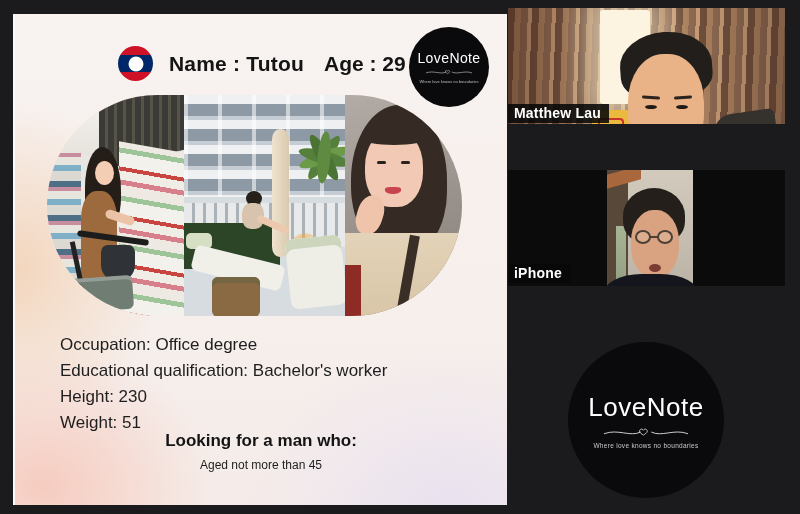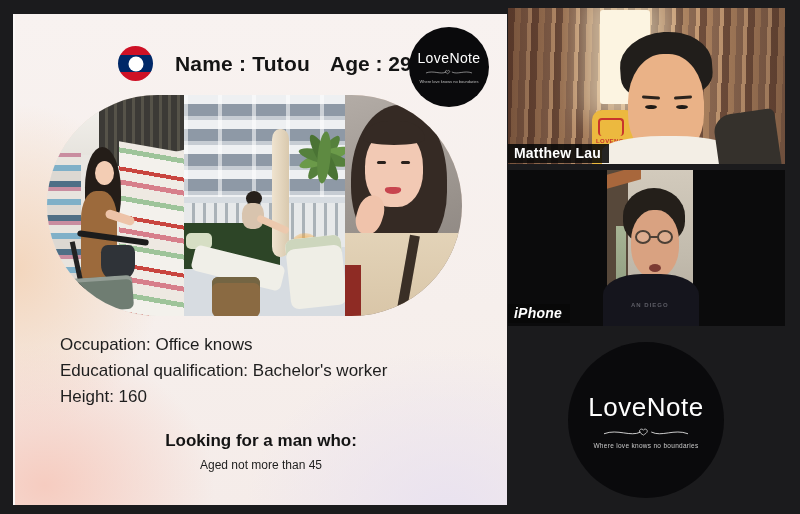--- a/index.html
+++ b/index.html
@@ -14,21 +14,21 @@
       radial-gradient(40% 45% at 0% 52%, #f3d6bd 0%, rgba(243,214,189,0) 75%),
       radial-gradient(55% 45% at 88% 102%, #e9e2f0 0%, rgba(233,226,240,0) 75%),
       linear-gradient(180deg, #f8f2f0 0%, #f6efec 60%, #f5ece9 100%);
     border-left:2px solid #fbf8f7; }
 
   .hdr { position:absolute; left:103px; top:32px; display:flex; align-items:center; }
   .flag { width:35px; height:35px; border-radius:50%; overflow:hidden; position:relative;
           background:linear-gradient(180deg,#ce1126 0 25%,#002868 25% 75%,#ce1126 75% 100%); }
   .flag .dot { position:absolute; left:50%; top:50%; width:15px; height:15px;
                transform:translate(-50%,-50%); background:#fff; border-radius:50%; }
-  .hdr .nm { margin-left:22px; font-size:21px; font-weight:bold; color:#141414; letter-spacing:.2px; }
+  .hdr .nm { margin-left:16px; font-size:21px; font-weight:bold; color:#141414; letter-spacing:.2px; }
   .hdr .ag { margin-left:20px; font-size:21px; font-weight:bold; color:#141414; }
 
   .logo-circ { position:absolute; background:#0a0a0c; border-radius:50%;
                display:flex; flex-direction:column; align-items:center; justify-content:center;
                color:#fff;text-align:center; }
   .logo-sm { left:394px; top:13px; width:80px; height:80px; }
   .logo-sm .brand { font-size:14px; font-weight:300; letter-spacing:.4px; }
   .logo-sm .tag { font-size:4px; color:#bdbdbd; margin-top:2px; }
   .logo-sm svg { width:48px; height:10px; margin-top:1px; }
 
@@ -101,21 +101,21 @@
   .p3-strap { left:58px; top:140px; width:10px; height:80px; background:#3a2f26; transform:rotate(10deg); }
   .p3-red { left:0; top:170px; width:16px; height:51px; background:#8e2b24; }
 
   
   .details { position:absolute; left:45px; top:318px; font-size:17px; line-height:26px; color:#1e1e1e; }
   .looking { position:absolute; left:0; top:417px; width:100%; text-align:center;
              font-size:17px; font-weight:bold; color:#141414; }
   .aged { position:absolute; left:0; top:444px; width:100%; text-align:center; font-size:12px; color:#1e1e1e; }
 
   
-  .tile { position:absolute; left:508px; width:277px; height:156px; overflow:hidden; }
+  .tile { position:absolute; left:508px; width:277px; height:116px; overflow:hidden; }
   .tile1 { top:8px;
       background:linear-gradient(90deg, rgba(60,30,20,.45), rgba(0,0,0,0) 30% 70%, rgba(60,35,25,.35)),
       repeating-linear-gradient(92deg,#6e4d3b 0 7px,#a87f5d 7px 13px,#8a6750 13px 20px,#c49a74 20px 24px); }
   .t1-window { position:absolute; left:92px; top:2px; width:50px; height:94px; background:#fcf4e1;
       box-shadow:0 0 28px 16px rgba(255,244,214,.55); border-radius:3px; }
   .t1-sign { position:absolute; left:84px; top:102px; width:44px; height:60px; background:#ecb93f;
       border-radius:10px 10px 0 0; }
   .t1-sign .stx { position:absolute; left:4px; top:28px; font-size:6px; font-weight:bold; color:#c8352c; letter-spacing:.4px; }
   .t1-sign .sheart { position:absolute; left:6px; top:8px; width:26px; height:18px;
       border:2px solid #c8352c; border-radius:4px; border-bottom:none; }
@@ -143,21 +143,21 @@
   .t2-face { left:24px; top:40px; width:48px; height:68px; background:#d9a281; border-radius:46%; }
   .t2-gl { width:16px; height:14px; border:2px solid #4c4036; border-radius:50%; top:60px; background:rgba(255,255,255,.12); }
   .g1 { left:28px; } .g2 { left:50px; }
   .t2-bridge { left:43px; top:66px; width:8px; height:2px; background:#4c4036; }
   .t2-mouth { left:42px; top:94px; width:12px; height:8px; background:#7c3b33; border-radius:50%; }
   .t2-shirt { left:-4px; top:104px; width:96px; height:52px; background:#15151d; border-radius:40% 40% 0 0; }
   .t2-shirttx { left:24px; top:132px; font-size:6px; color:#5d5d66; letter-spacing:1px; font-weight:bold; }
 
   .nametag { position:absolute; left:0; background:rgba(8,8,8,.88); color:#fff; font-size:14px;
       font-weight:bold; padding:1px 8px 2px 6px; letter-spacing:.2px; }
-  .nt1 { bottom:1px; } .nt2 { bottom:3px; font-weight:bold;font-style:italic; }
+  .nt1 { bottom:1px; } .nt2 { bottom:3px; font-weight:bold; }
 
   .logo-lg { left:568px; top:342px; width:156px; height:156px; position:absolute; }
   .logo-lg .brand { font-size:26px; font-weight:300; letter-spacing:.5px; }
   .logo-lg .tag { font-size:6.5px; color:#c9c9c9; margin-top:3px; letter-spacing:.3px; }
   .logo-lg svg { width:100px; height:14px; margin-top:2px; }
 </style>
 </head>
 <body>
 
 <div class="stage">
@@ -226,23 +226,24 @@
         <div class="p3-eye e2"></div>
         <div class="p3-lips"></div>
         <div class="p3-hand"></div>
         <div class="p3-body"></div>
         <div class="p3-strap"></div>
         <div class="p3-red"></div>
       </div>
     </div>
 
     <div class="details">
-      <div>Occupation: Office knows</div>
+      <div>Occupation: Office degree</div>
       <div>Educational qualification: Bachelor's worker</div>
-      <div>Height: 160</div>
+      <div>Height: 230</div>
+      <div>Weight: 51</div>
     </div>
     <div class="looking">Looking for a man who:</div>
     <div class="aged">Aged not more than 45</div>
   </div>
 
   <div class="tile tile1">
     <div class="t1-window"></div>
     <div class="t1-sign">
       <div class="sheart"></div>
       <div class="stx">LOVENO</div>

